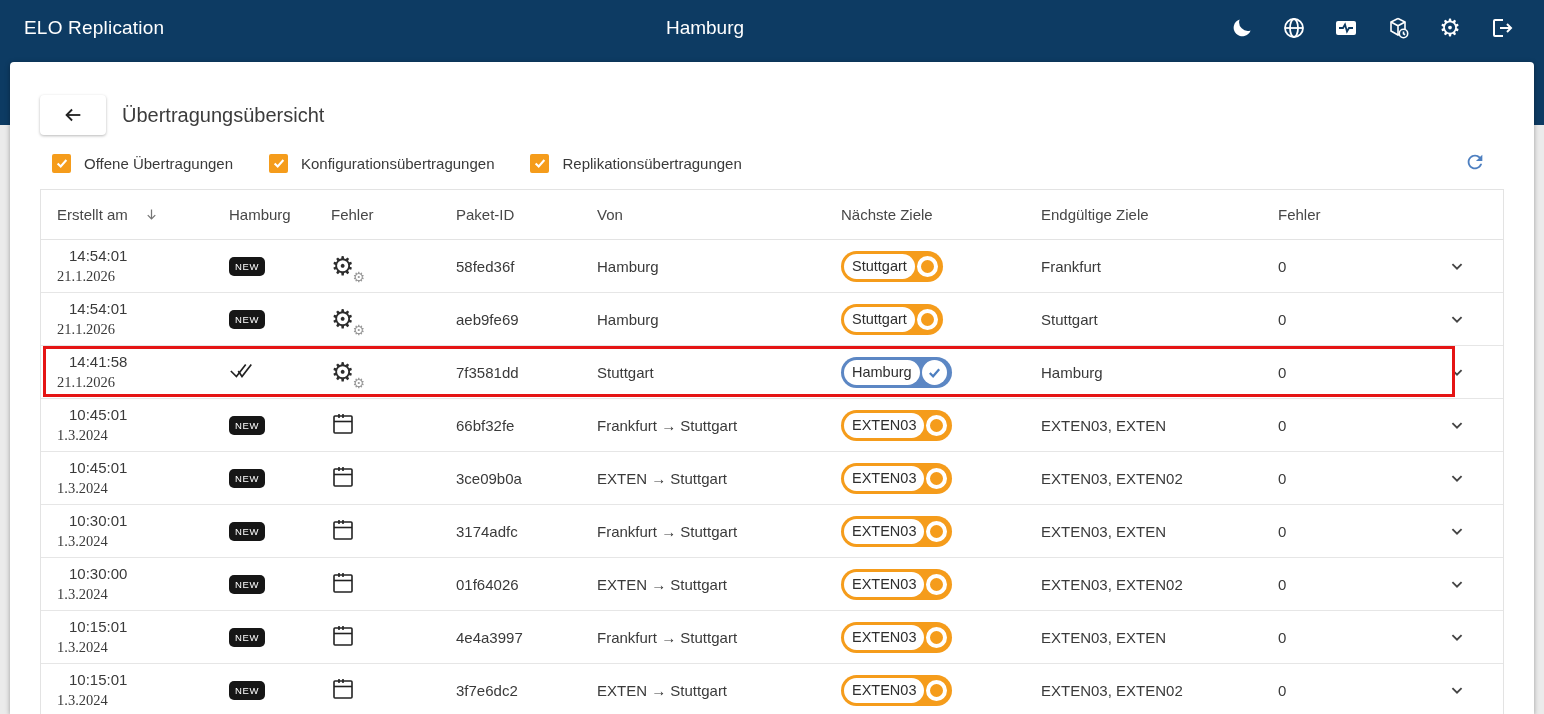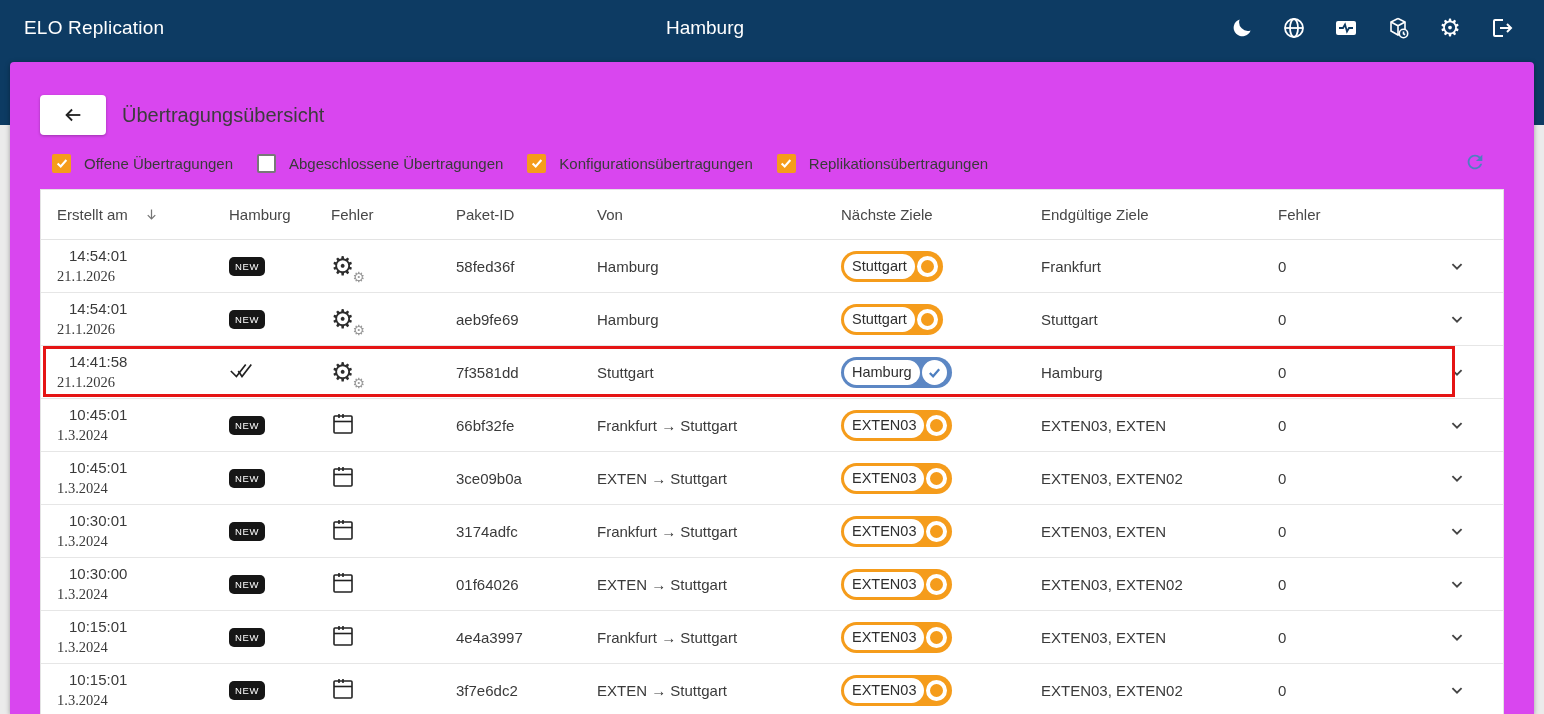--- a/index.html
+++ b/index.html
@@ -11,31 +11,31 @@
   .topbar { position:absolute; top:0; left:0; right:3px; height:55px; background:#0d3b63; z-index:5;
             display:flex; align-items:center; color:#fff; }
   .app-title { font-size:19px; margin-left:24px; letter-spacing:.2px; }
   .loc-title { position:absolute; left:705px; transform:translateX(-50%); font-size:19px; }
   .topbar-icons { position:absolute; right:26px; top:0; height:55px; display:flex; align-items:center; gap:26px; }
   .tb-icon { width:26px; height:26px; display:flex; align-items:center; justify-content:center; cursor:pointer; }
   .tb-icon svg { width:24px; height:24px; }
   .gear-glyph { font-size:24px; color:#fff; line-height:1; }
 
   
-  .card { position:absolute; top:62px; left:10px; right:10px; bottom:0; background:#d946ef; z-index:3;
+  .card { position:absolute; top:62px; left:10px; right:10px; bottom:0; background:#ffffff; z-index:3;
           border-radius:4px 4px 0 0; box-shadow:0 1px 5px rgba(0,0,0,.35); }
 
   .card-head { display:flex; align-items:center; padding:33px 30px 0 30px; }
   .back-btn { width:66px; height:40px; background:#fff; border:none; border-radius:4px;
               box-shadow:0 1px 3px rgba(0,0,0,.28); cursor:pointer; display:flex; align-items:center; justify-content:center; }
   .back-btn svg { width:22px; height:22px; }
   .page-title { font-size:20px; font-weight:400; color:#3c3c3c; margin-left:16px; }
 
   .filter-row { display:flex; align-items:center; padding:16px 47px 12px 42px; }
-  .filters { display:flex; align-items:center; gap:24px; flex:1; }
+  .filters { display:flex; align-items:center; gap:36px; flex:1; }
   .filter { display:flex; align-items:center; gap:13px; cursor:pointer; }
   .cb { width:19px; height:19px; border-radius:2px; border:2px solid #787878; background:#fff;
         display:flex; align-items:center; justify-content:center; }
   .cb svg { width:14px; height:14px; display:none; }
   .filter.checked .cb { background:#f59c1b; border-color:#f59c1b; }
   .filter.checked .cb svg { display:block; }
   .filter-label { font-size:15px; color:#3a3a3a; }
   .refresh-btn { background:none; border:none; cursor:pointer; width:24px; height:24px; padding:0; }
   .refresh-btn svg { width:22px; height:22px; fill:#4d7fc0; }
 
@@ -143,26 +143,20 @@
     <div class="filters" id="filters">
   <label class="filter checked">
     <span class="cb">
       <svg viewBox="0 0 16 16" fill="none" stroke="#fff" stroke-width="2.4">
         <polyline points="3,8.5 6.5,12 13,4.5"></polyline>
       </svg>
     </span>
     <span class="filter-label">Offene Übertragungen</span>
   </label>
 
-  <label class="filter">
-    <span class="cb">
-      
-    </span>
-    <span class="filter-label">Abgeschlossene Übertragungen</span>
-  </label>
 
   <label class="filter checked">
     <span class="cb">
       <svg viewBox="0 0 16 16" fill="none" stroke="#fff" stroke-width="2.4">
         <polyline points="3,8.5 6.5,12 13,4.5"></polyline>
       </svg>
     </span>
     <span class="filter-label">Konfigurationsübertragungen</span>
   </label>
 

